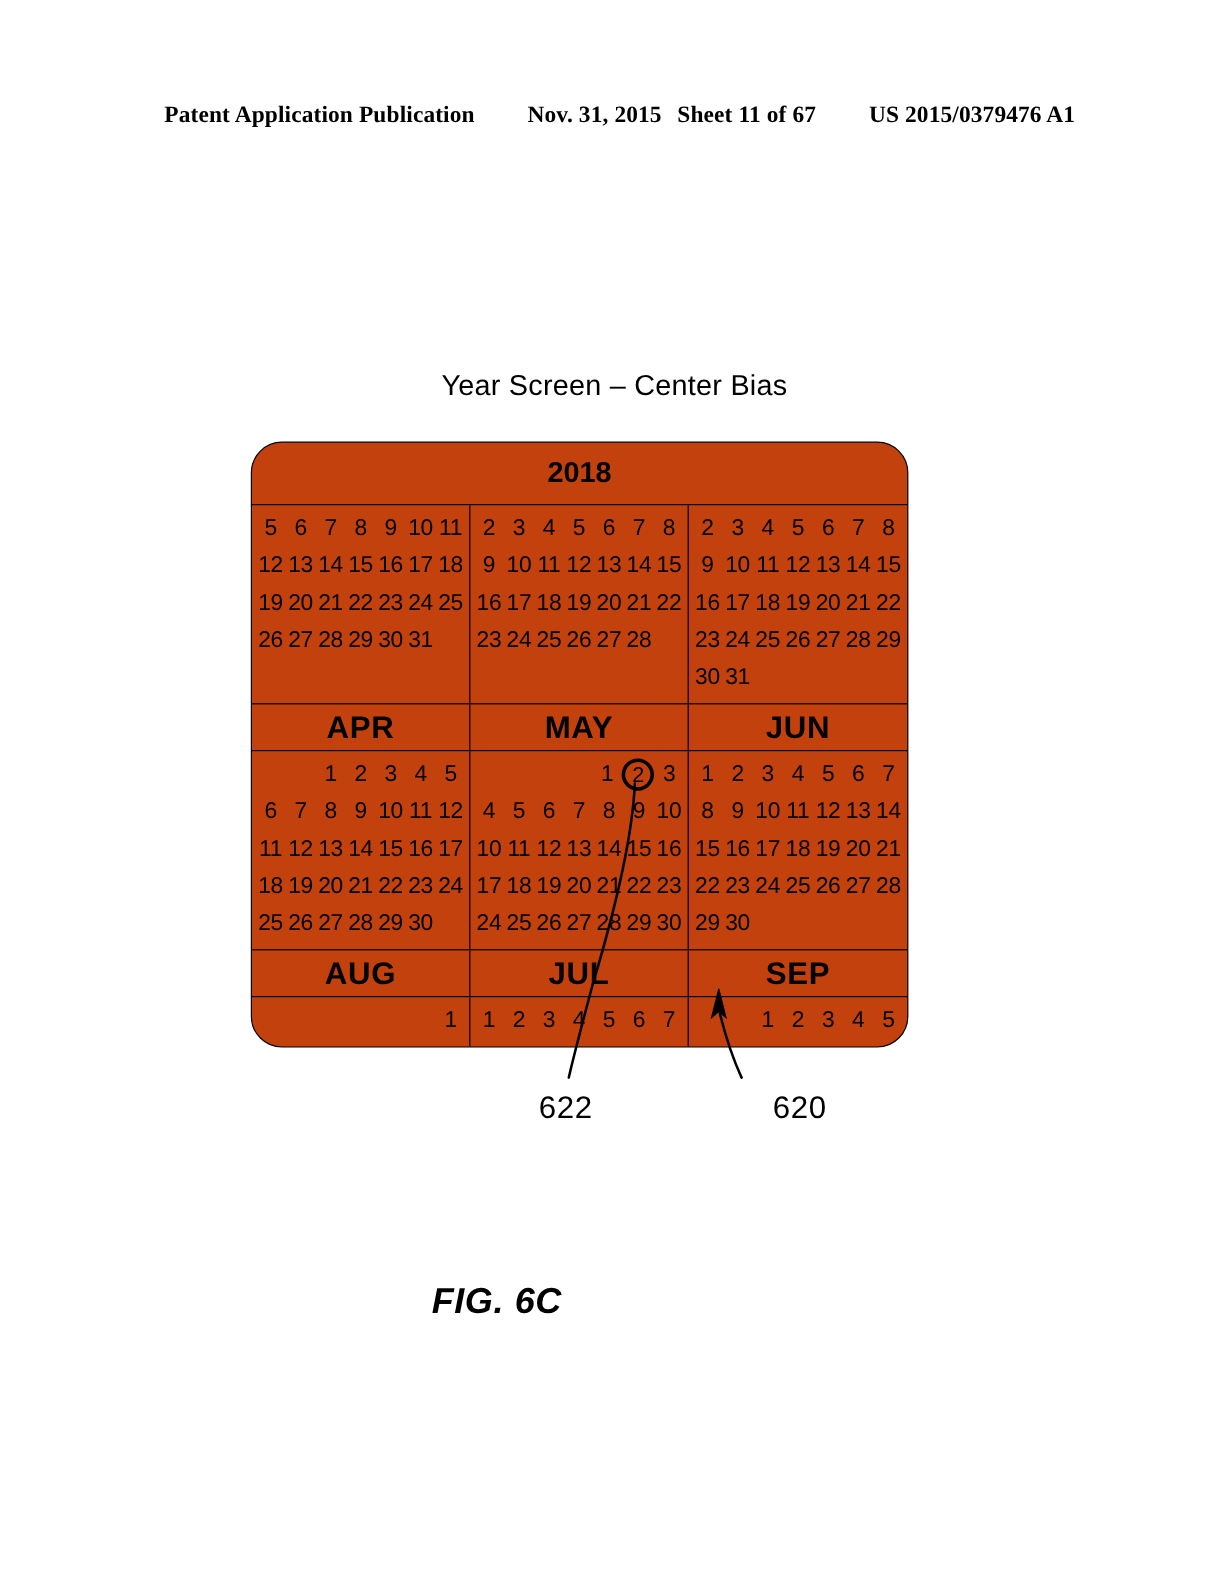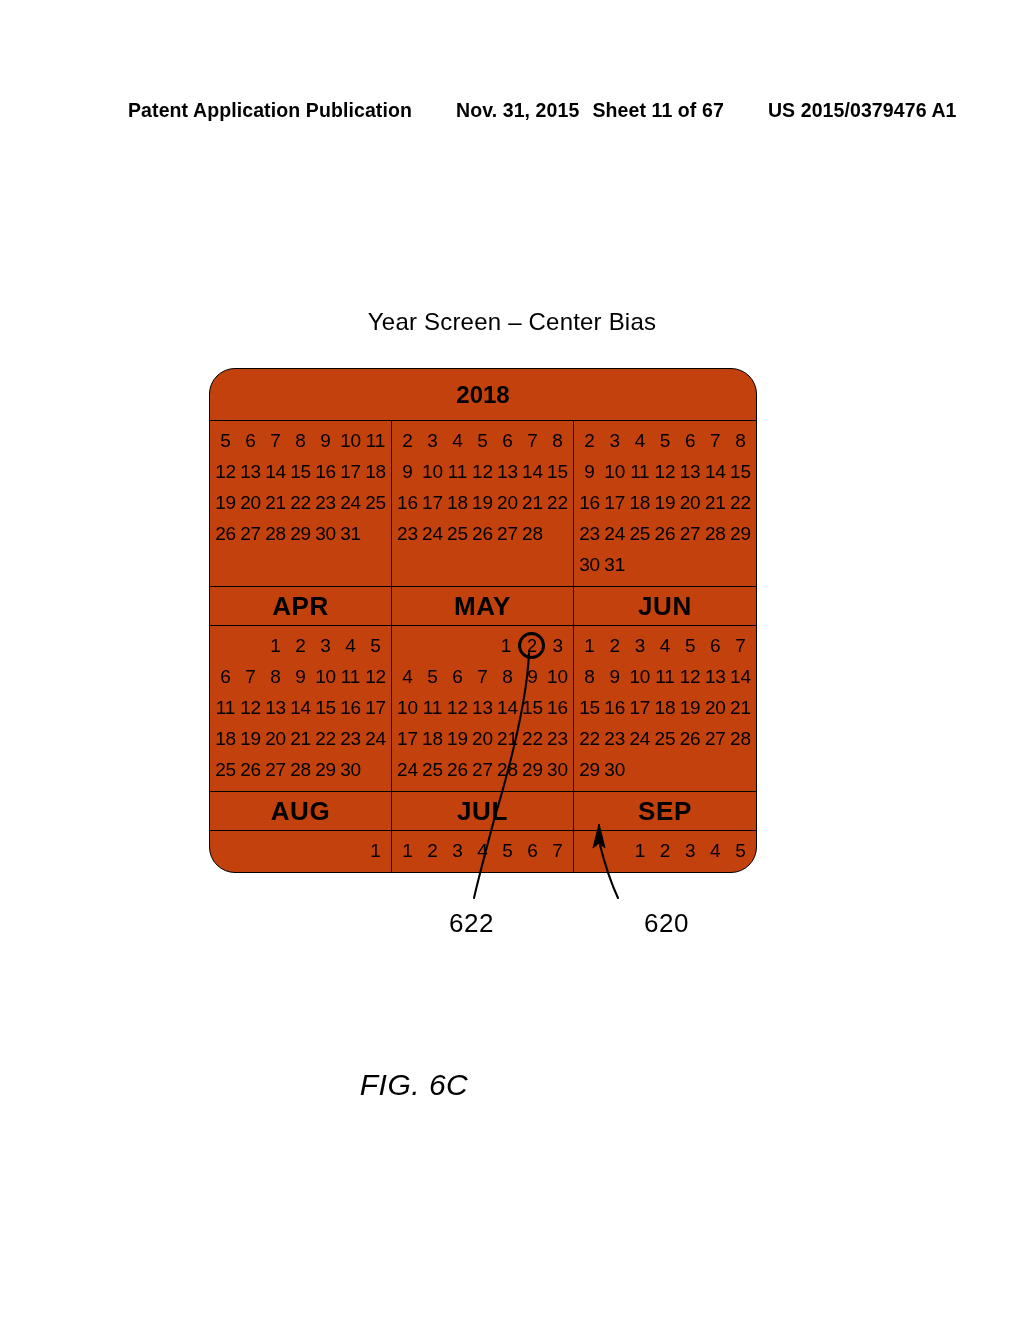--- a/index.html
+++ b/index.html
@@ -18,29 +18,30 @@
   }
 
   
   .pat-header {
     position: absolute;
     top: 86px;
     left: 128px;
     width: 768px;
     display: flex;
     align-items: baseline;
-    font-family: Liberation Sans, sans-serif;
+    font-family: Liberation Serif, serif;
     font-weight: bold;
     font-size: 19.5px;
     letter-spacing: 0.1px;
     white-space: nowrap;
+    justify-content: flex-end;
   }
   .pat-header .h-pub      { margin-right: 44px; }
   .pat-header .h-date     { margin-right: 13px; }
-  .pat-header .h-sheet    { margin-right: 44px; margin-top: 13px; }
+  .pat-header .h-sheet    { margin-right: 44px; }
   .pat-header .h-patno    { }
 
   
   .fig-title {
     position: absolute;
     top: 308px;
     left: 0;
     width: 1024px;
     text-align: center;
     font-size: 24px;
@@ -152,21 +153,21 @@
 
   
   .fig-caption {
     position: absolute;
     top: 1068px;
     left: 0;
     width: 828px;
     text-align: center;
     font-size: 30px;
     font-style: italic;
-    font-weight: normal;
+    font-weight: bold;
     letter-spacing: 0.5px;
   }
 </style>
 </head>
 <body>
 
 <div class="pat-header">
   <span class="h-pub">Patent Application Publication</span>
   <span class="h-date">Nov. 31, 2015</span>
   <span class="h-sheet">Sheet 11 of 67</span>

